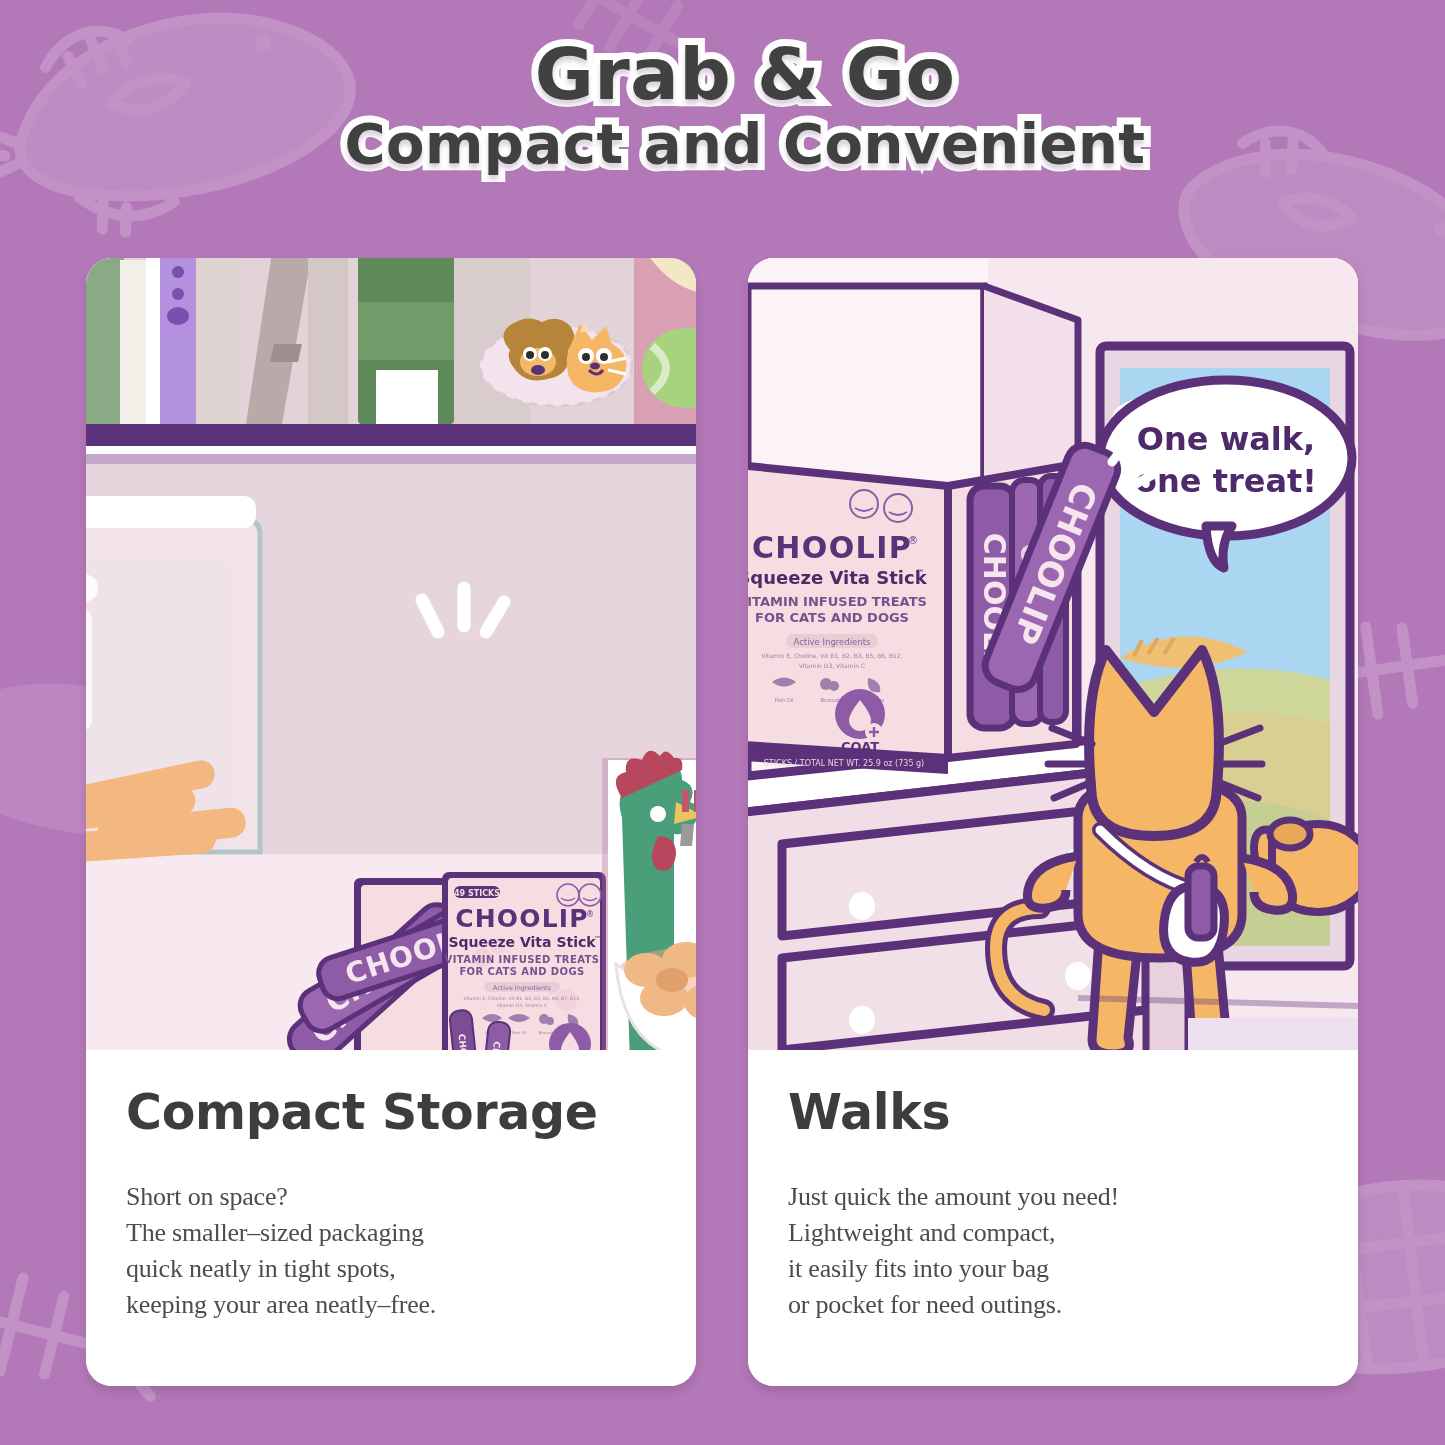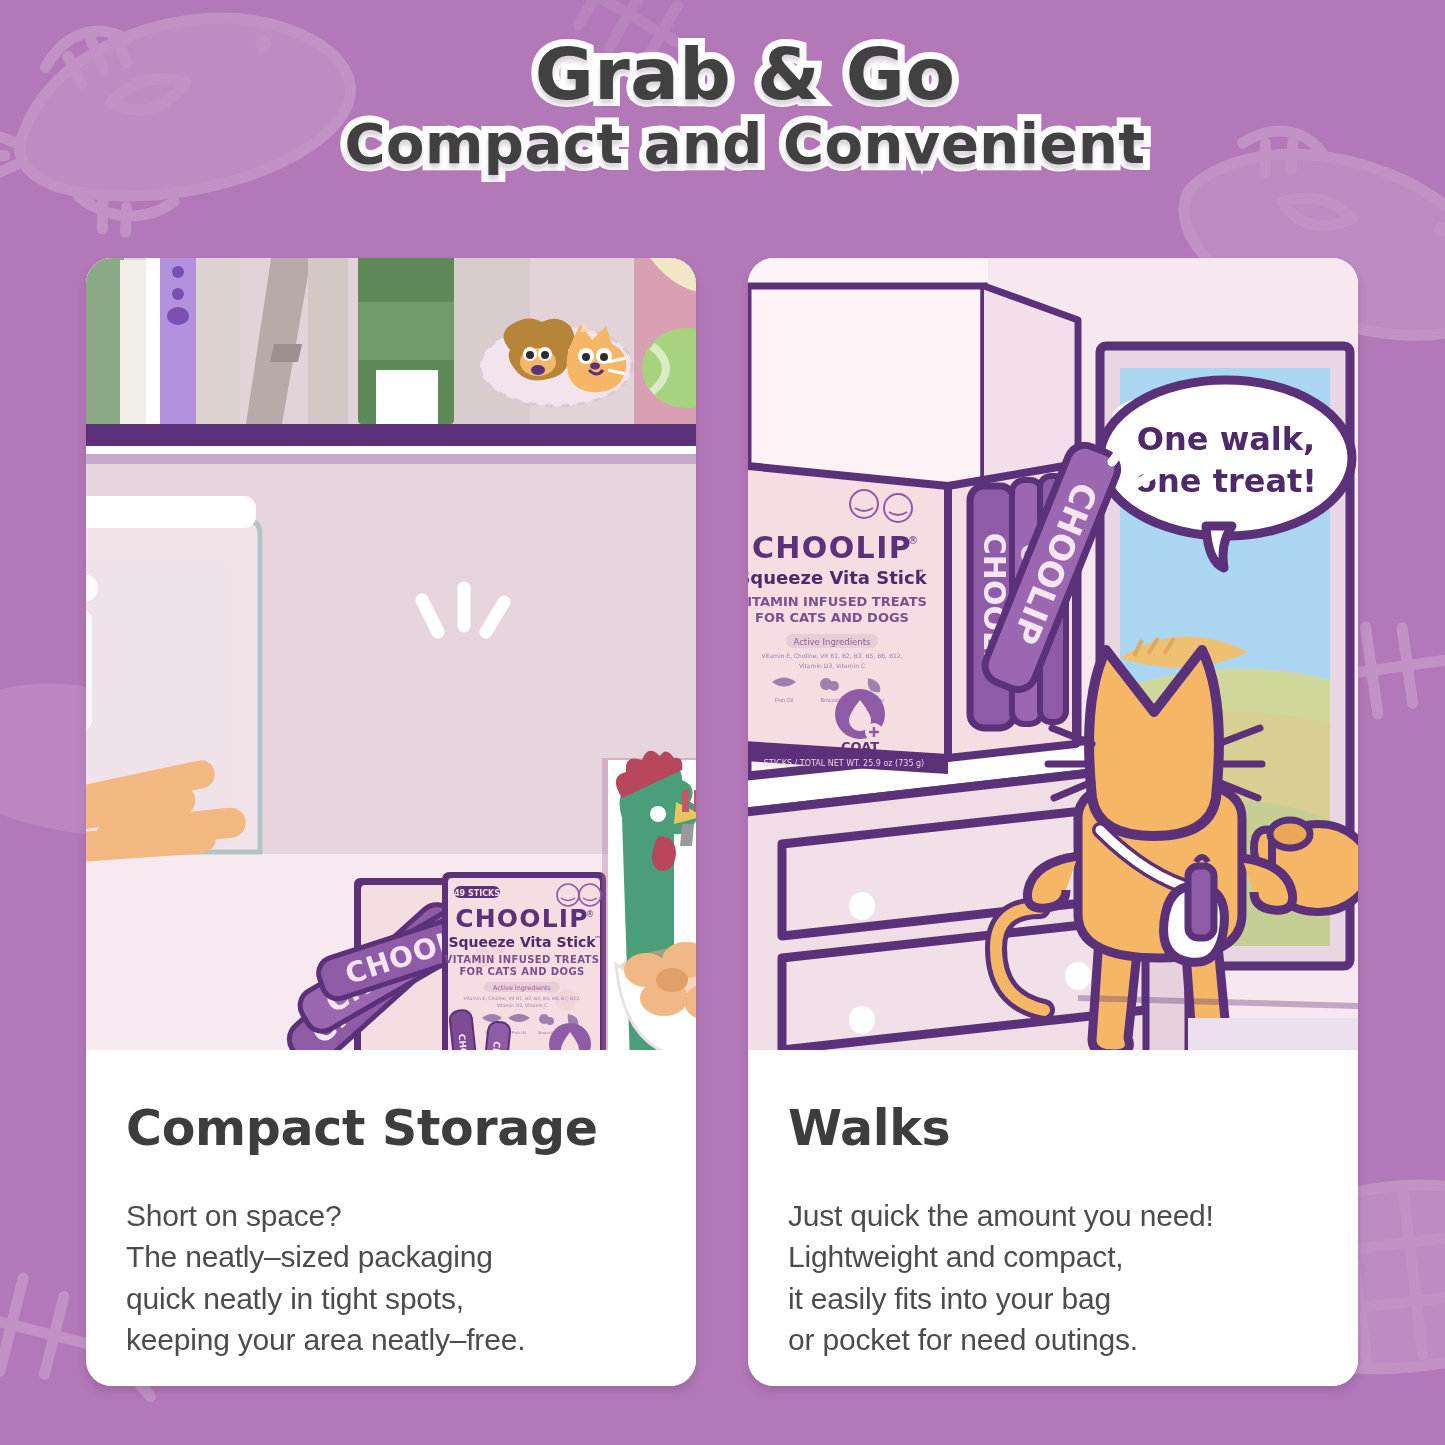--- a/index.html
+++ b/index.html
@@ -42,29 +42,30 @@
     width:610px; height:1128px;
     background:#ffffff;
     border-radius:26px;
     overflow:hidden;
     box-shadow:0 6px 10px rgba(80,40,85,.18);
     display:flex; flex-direction:column;
     position:relative;
   }
   .card-art{ position:relative; height:792px; overflow:hidden; }
   .card-art svg{ display:block; width:100%; height:100%; }
-  .card-body{ padding:50px 40px 0 40px; background:#fff; flex:1; }
+  .card-body{ padding:34px 40px 0 40px; background:#fff; flex:1; }
   .card-title{
     font-family:"DejaVu Sans", sans-serif;
     font-weight:bold; font-size:49px; color:#3d3d3d;
     letter-spacing:-.3px; margin-bottom:38px;
   }
   .card-text{
-    font-size:30px; color:#4c4c4c; line-height:1.38;
+    font-size:26px; color:#4c4c4c; line-height:1.38;
     letter-spacing:-.2px;
+    font-family:Liberation Serif, serif;
   }
   .card-text span{ display:block; white-space:nowrap; }
 </style>
 </head>
 <body>
 
 <svg id="bg-pattern" viewBox="0 0 1445 1445" xmlns="http://www.w3.org/2000/svg">
   <rect width="1445" height="1445" fill="#b378b8"></rect>
   <g stroke="#c292c6" stroke-width="11" fill="none" stroke-linecap="round" stroke-linejoin="round" opacity="1">
 
@@ -345,21 +346,21 @@
           <rect x="22" y="920" width="566" height="130" rx="22" fill="#b982bd" stroke="#5b3179" stroke-width="10"></rect>
           <ellipse cx="110" cy="990" rx="13" ry="15" fill="#ffffff"></ellipse>
           <ellipse cx="500" cy="990" rx="13" ry="15" fill="#ffffff"></ellipse>
         </g>
       </svg>
     </div>
     <div class="card-body">
       <div class="card-title">Compact Storage</div>
       <div class="card-text">
         <span>Short on space?</span>
-        <span>The neatly–sized packaging</span>
+        <span>The smaller–sized packaging</span>
         <span>quick neatly in tight spots,</span>
         <span>keeping your area neatly–free.</span>
       </div>
     </div>
   </div>
 
   <div class="card">
     <div class="card-art">
       <svg viewBox="0 0 610 792" xmlns="http://www.w3.org/2000/svg">
         <defs>

